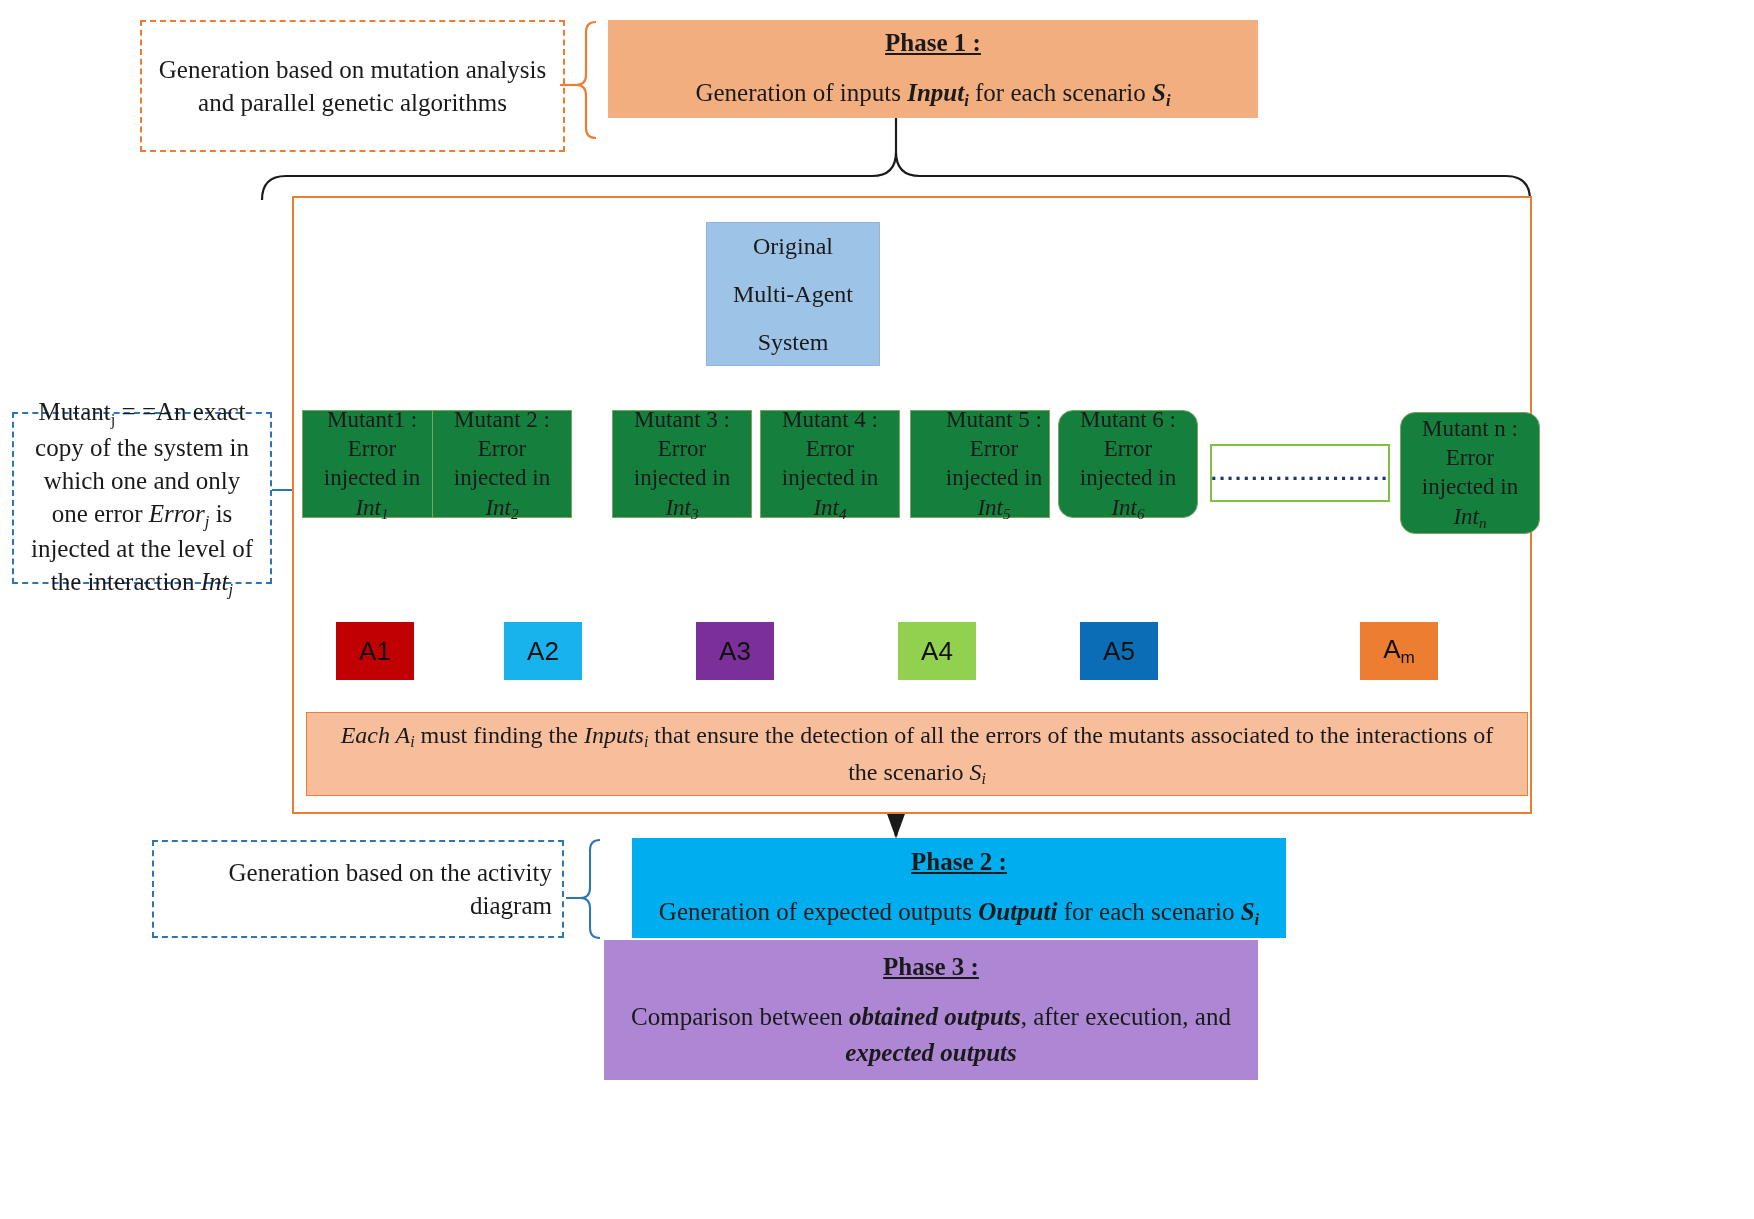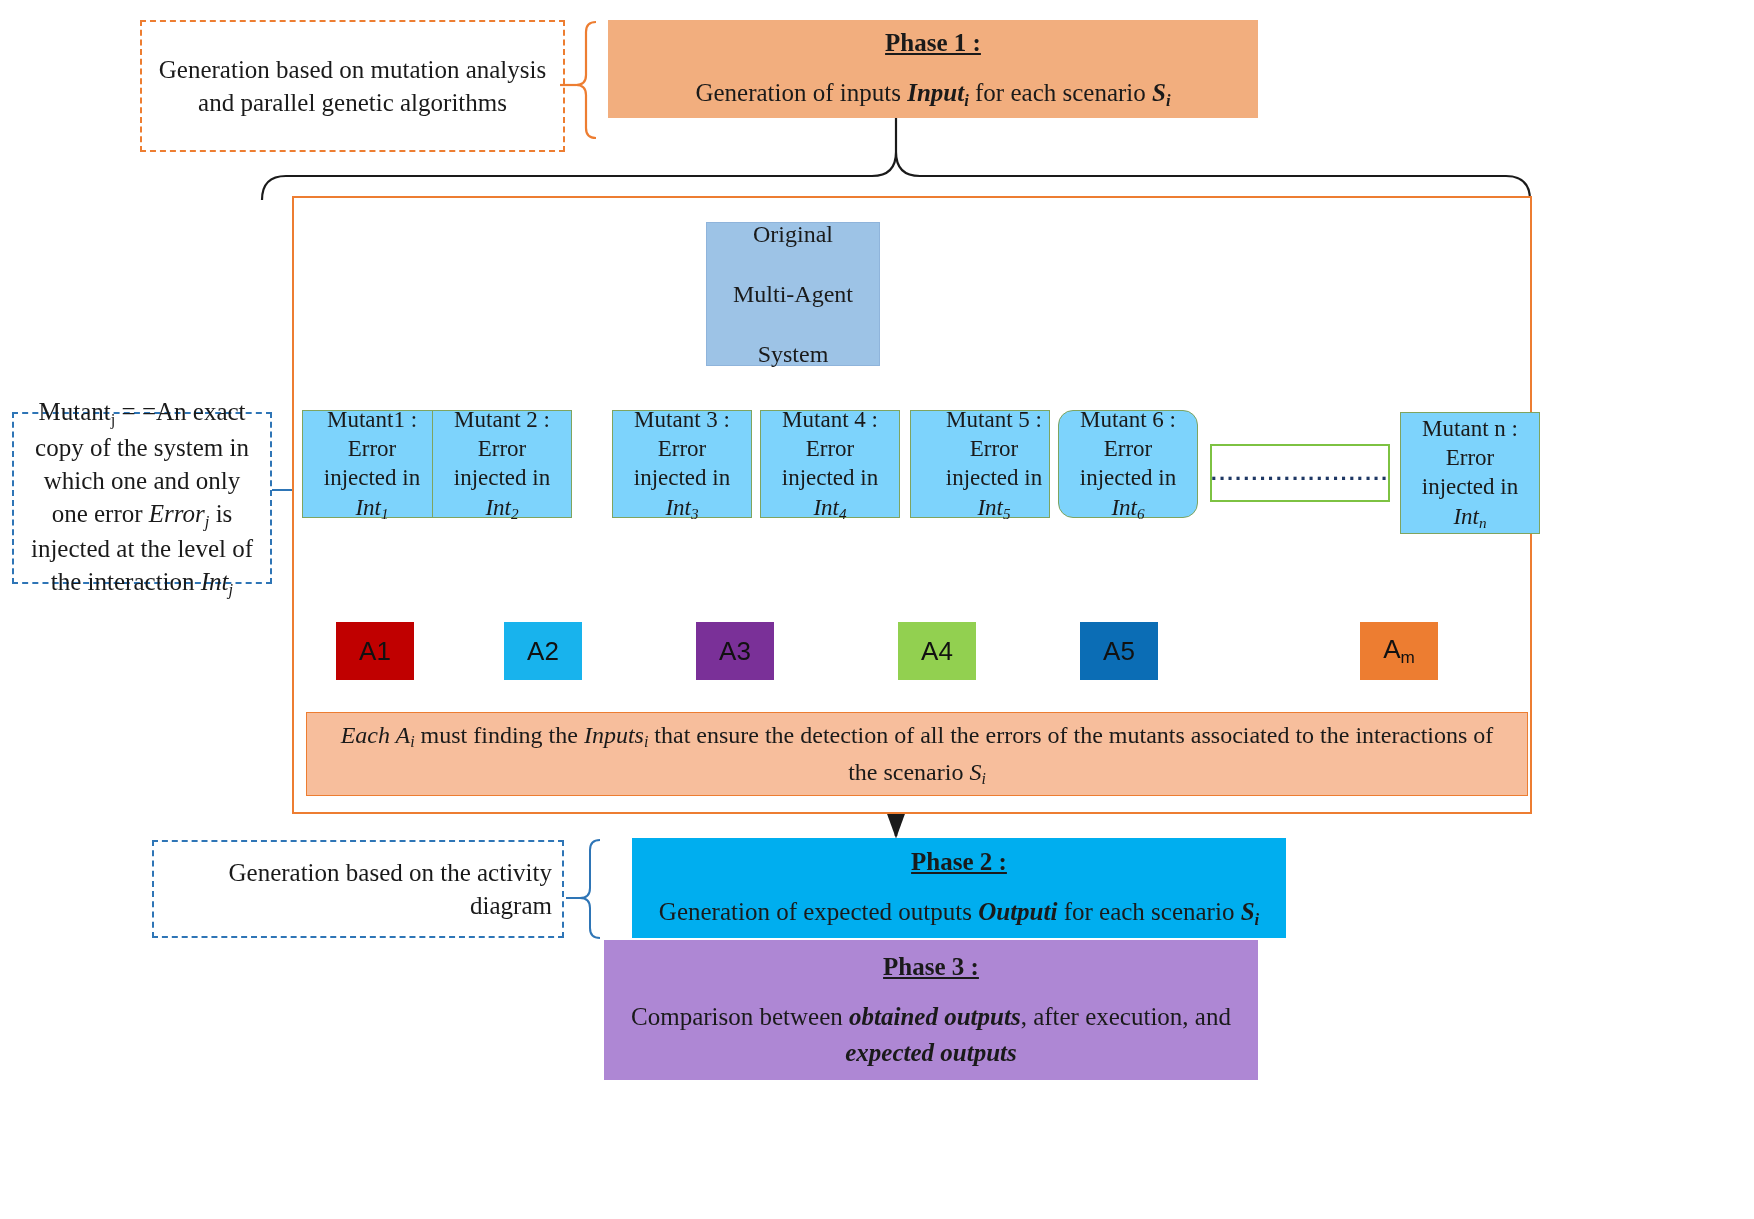--- a/index.html
+++ b/index.html
@@ -26,26 +26,26 @@
   .phase2{background:#00AEEF;margin-left:28px;}
   .phase3{background:#AE87D4;}
 
   
   .outer-box{border:2px solid #ED7D31;background:#ffffff;}
 
   
   .mas{
     background:#9DC3E6;border:1px solid #8FB4DB;
     display:flex;flex-direction:column;align-items:center;justify-content:center;
-    text-align:center;font-size:24px;line-height:2.0;gap:12px;
+    text-align:center;font-size:24px;line-height:2.0;
   }
 
   
   .mutant{
-    background:#7dd3fc;border:1px solid #7FA45F;
+    background:#15803d;border:1px solid #7FA45F;
     display:flex;flex-direction:column;align-items:center;justify-content:center;
     text-align:center;font-size:23px;line-height:1.28;
   }
   .mutant .it{font-style:italic;}
   .ellipsis-box{
     background:#ffffff;border:2px solid #7DC242;
     display:flex;align-items:center;justify-content:center;
   }
   .ellipsis-box .dots{
     font-size:22px;letter-spacing:2px;color:#1F3864;font-weight:bold;
@@ -238,21 +238,21 @@
     <div>Mutant 6 :</div>
     <div>Error</div>
     <div>injected in</div>
     <div class="it">Int<sub>6</sub></div>
   </div>
 
   <div class="abs ellipsis-box" style="left:1210px;top:444px;width:180px;height:58px;">
     <span class="dots">......................</span>
   </div>
 
-  <div class="abs mutant" style="left:1400px;top:412px;width:140px;height:122px;">
+  <div class="abs mutant" style="left:1400px;top:412px;width:140px;height:122px;border-radius:15px;">
     <div>Mutant n :</div>
     <div>Error</div>
     <div>injected in</div>
     <div class="it">Int<sub>n</sub></div>
   </div>
 
   <div class="abs agent" style="left:336px;top:622px;width:78px;height:58px;background:#C00000;">
     <span>A1</span>
   </div>
   <div class="abs agent" style="left:504px;top:622px;width:78px;height:58px;background:#18B3ED;">

